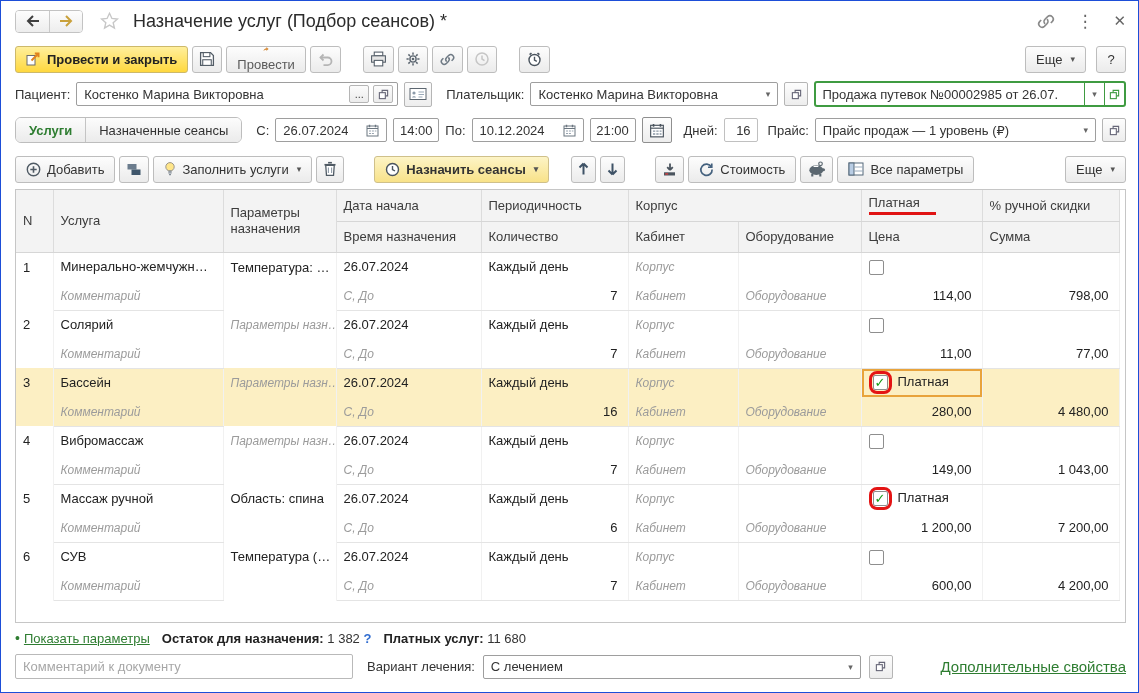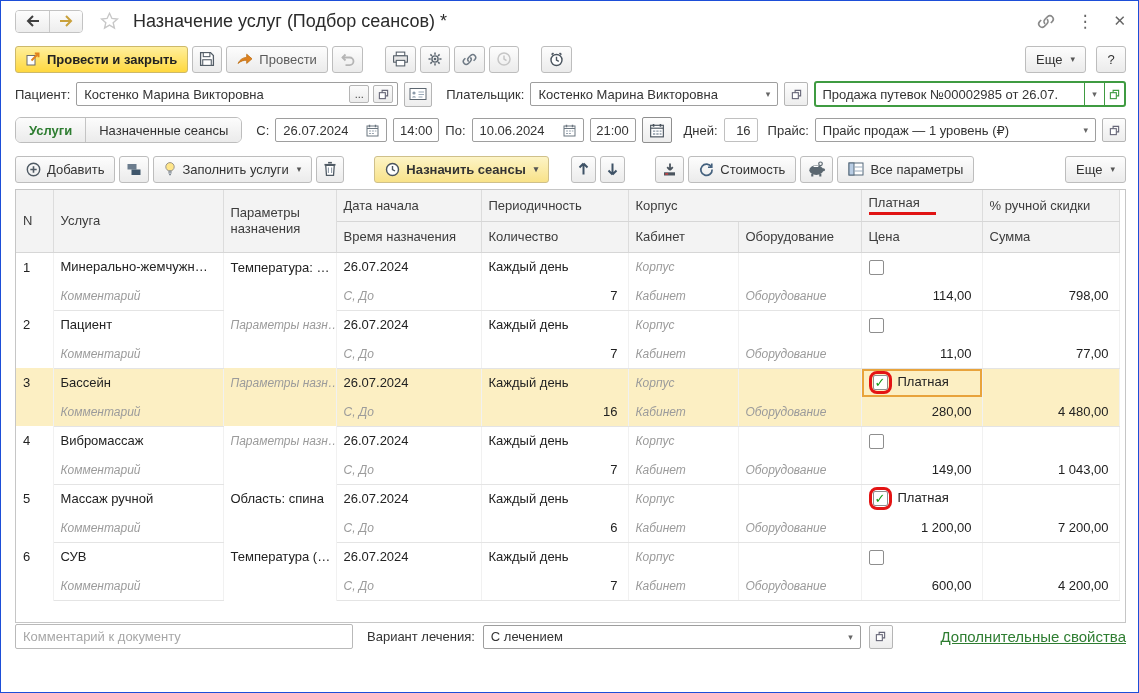--- a/index.html
+++ b/index.html
@@ -19,21 +19,21 @@
 
   
   .cmdbar { height:36px; display:flex; align-items:center; padding:0 12px 0 14px; gap:4px; flex:0 0 auto; }
   .btn { display:inline-flex; align-items:center; gap:6px; height:27px; padding:0 10px; background:linear-gradient(#fdfdfd,#ebebeb); border:1px solid #bdbdbd; border-radius:3px; font-size:13px; color:#333; cursor:pointer; white-space:nowrap; }
   .btn.icon-only { padding:0 6px; }
   .btn.primary { background:linear-gradient(#ffef9c,#ffd83e); border-color:#cdb96a; font-weight:700; color:#222; }
   .btn.soft-yellow { background:linear-gradient(#fdf4c6,#f8e289); border-color:#cfc08a; font-weight:700; color:#333; }
   .btn .dd { font-size:9px; color:#555; margin-left:2px; }
   .grp-gap { width:14px; }
   .cmd-right { margin-left:auto; display:flex; gap:10px; }
-  .btn.gray-text { color:#5a5a5a; }
+  .btn.gray-text { color:#5a5a5a;flex-direction:column; }
 
   
   .frow { display:flex; align-items:center; padding:0 12px 0 14px; flex:0 0 auto; gap:6px; }
   .row-patient { height:34px; }
   .row-filter { height:38px; }
   .lbl { color:#333; white-space:nowrap; }
   .field { display:flex; align-items:center; height:24px; border:1px solid #9e9e9e; border-radius:2px; background:#fff; padding:0 4px 0 7px; gap:4px; }
   .field .txt { white-space:nowrap; overflow:hidden; }
   .field .dd { font-size:9px; color:#666; margin-left:auto; padding:0 3px; cursor:pointer; }
   .inbtn { display:flex; align-items:center; justify-content:center; height:18px; min-width:20px; border:1px solid #b5b5b5; border-radius:2px; background:linear-gradient(#fcfcfc,#ececec); font-size:11px; color:#444; cursor:pointer; }
@@ -249,21 +249,21 @@
             <path d="M3.5 0.8v2.4M9.5 0.8v2.4" stroke="#6b7680" stroke-width="1.4"></path>
             <path d="M3 7h2M5.9 7h2M8.8 7h1.6M3 9.5h2M5.9 9.5h2" stroke="#98a4b0" stroke-width="1.2"></path>
           </svg>
       </span>
     </div>
     <div class="field timefield">
         <span class="txt">14:00</span>
       </div>
     <span class="lbl">По:</span>
     <div class="field" style="width:112px;">
-      <span class="txt">10.06.2024</span>
+      <span class="txt">10.12.2024</span>
       <span class="dd">
         <svg width="13" height="13" viewBox="0 0 13 13">
             <rect x="1" y="2" width="11" height="10" fill="#fff" stroke="#6b7680"></rect>
             <path d="M1 4.5h11" stroke="#6b7680"></path>
             <path d="M3.5 0.8v2.4M9.5 0.8v2.4" stroke="#6b7680" stroke-width="1.4"></path>
             <path d="M3 7h2M5.9 7h2M8.8 7h1.6M3 9.5h2M5.9 9.5h2" stroke="#98a4b0" stroke-width="1.2"></path>
           </svg>
       </span>
     </div>
     <div class="field timefield">
@@ -436,21 +436,21 @@
           <td><span class="ph">С, До</span></td>
           <td class="num"><span class="val">7</span></td>
           <td><span class="ph">Кабинет</span></td>
           <td><span class="ph">Оборудование</span></td>
           <td class="num"><span class="val">114,00</span></td>
           <td class="num"><span class="val">798,00</span></td>
         </tr>
 
         <tr>
           <td rowspan="2" style="vertical-align:top;padding-top:7px;"><span class="val">2</span></td>
-          <td><span class="val">Пациент</span></td>
+          <td><span class="val">Солярий</span></td>
           <td rowspan="2" style="vertical-align:top;padding-top:7px;"><span class="ph">Параметры назн…</span></td>
           <td><span class="val">26.07.2024</span></td>
           <td><span class="val">Каждый день</span></td>
           <td><span class="ph">Корпус</span></td>
           <td></td>
           <td><span class="cb"></span></td>
           <td></td>
         </tr>
         <tr class="rb">
           <td><span class="ph">Комментарий</span></td>
@@ -547,20 +547,34 @@
           <td><span class="ph">Кабинет</span></td>
           <td><span class="ph">Оборудование</span></td>
           <td class="num"><span class="val">600,00</span></td>
           <td class="num"><span class="val">4 200,00</span></td>
         </tr>
 
       </tbody>
     </table>
   </div>
 
+  <div class="foot-info">
+    <span>
+      <span class="bullet">•</span><a class="glink">Показать параметры</a>
+    </span>
+    <span class="binfo">
+      <b>Остаток для назначения:</b>
+      <span>1 382</span>
+      <span class="qmark">?</span>
+    </span>
+    <span class="binfo">
+      <b>Платных услуг:</b>
+      <span>11 680</span>
+    </span>
+  </div>
 
   <div class="foot-fields">
     <input class="cmt-input" placeholder="Комментарий к документу" style="">
     <span class="lbl" style="margin-left:6px;text-align:center;">Вариант лечения:</span>
     <div class="field treat">
       <span class="txt">С лечением</span>
       <span class="dd">▾</span>
     </div>
     <span class="openbtn">
       <svg width="11" height="11" viewBox="0 0 12 12">

